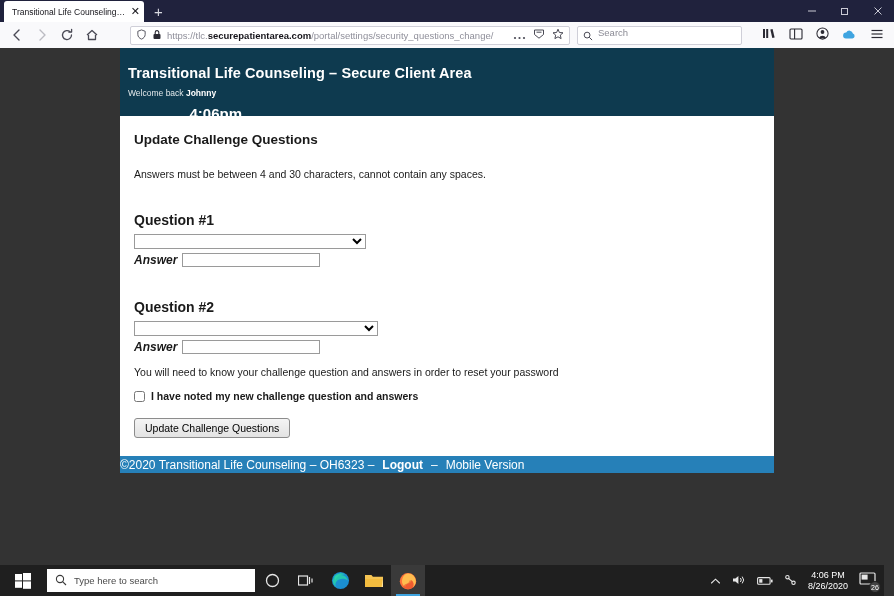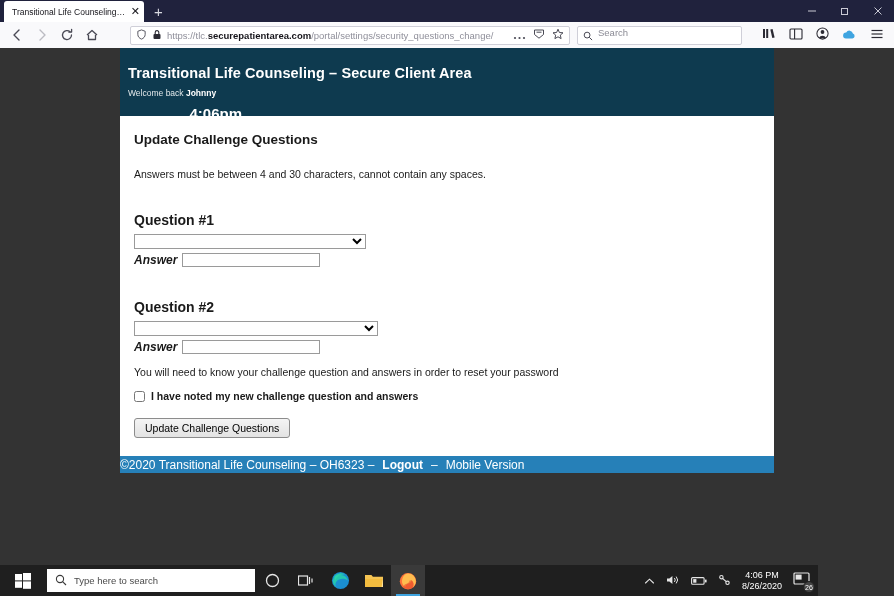--- a/index.html
+++ b/index.html
@@ -106,21 +106,21 @@
     background: linear-gradient(180deg,#f4f4f4 0%, #e3e3e3 100%);
     border: 1px solid #8c8c8c; border-radius: 3px; padding: 3px 10px;
   }
   .site-footer {
     background: #2680b8; height: 17px; display: flex; align-items: center;
     color: #ffffff; font-size: 12px; gap: 8px;
   }
   .site-footer b { font-weight: 700; }
 
   
-  .taskbar { position: absolute; left: 0; top: 565px; width: 818px; height: 31px; background: #1f1f1f; display: flex; align-items: center; }
+  .taskbar { position: absolute; left: 0; top: 565px; width: 884px; height: 31px; background: #1f1f1f; display: flex; align-items: center; }
   .start { width: 45px; height: 31px; display: flex; align-items: center; justify-content: center; }
   .tb-search {
     width: 208px; height: 23px; background: #ffffff; display: flex; align-items: center;
     gap: 7px; padding: 0 8px; margin-left: 2px;
   }
   .tb-search-ph { font-size: 9.5px; color: #4a4a4a; }
   .tb-icon { width: 34px; height: 31px; display: flex; align-items: center; justify-content: center; position: relative; }
   .tb-icon.active { background: #3a3a3a; }
   .tb-icon.active::after { content:""; position:absolute; bottom:0; left:5px; right:5px; height:2px; background:#3fa4e0; }
   .tray { margin-left: auto; display: flex; align-items: center; gap: 11px; padding-right: 6px; color: #e6e6e6; }

